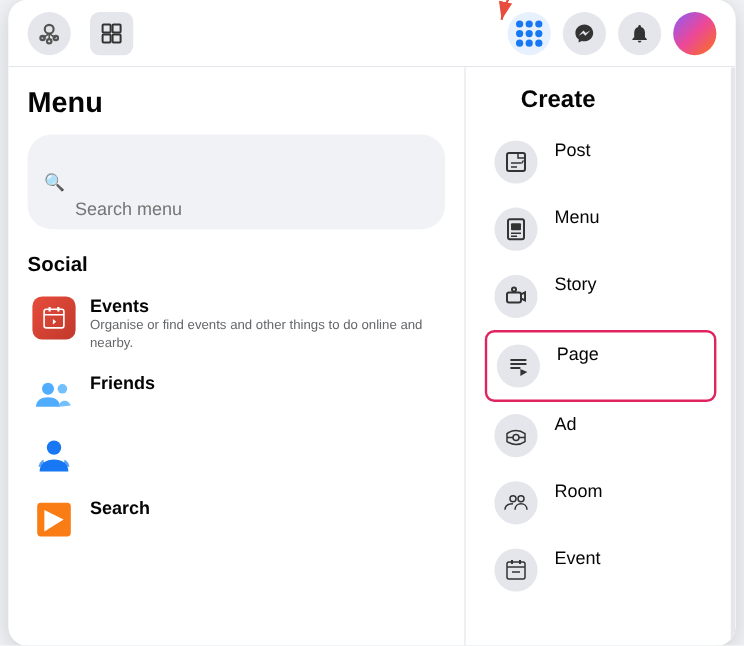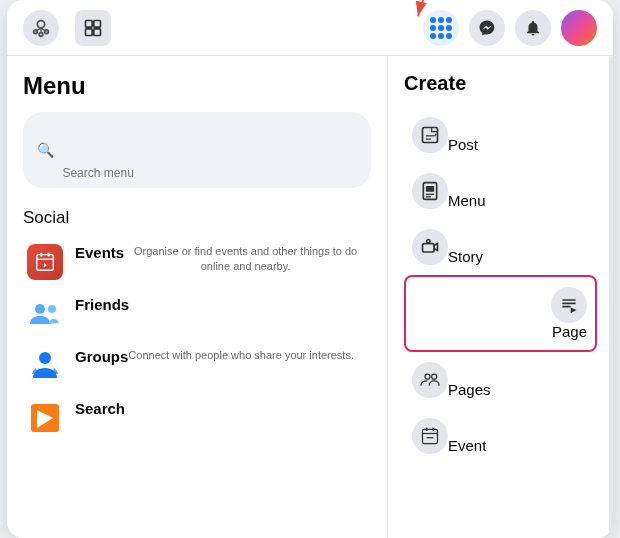--- a/index.html
+++ b/index.html
@@ -134,28 +134,28 @@
       margin-bottom: 20px;
     }
     .search-bar-icon {
       color: #65676b;
       font-size: 14px;
     }
     .search-bar-input {
       background: transparent;
       border: none;
       outline: none;
-      font-size: 12px;
+      font-size: 15px;
       color: #0f766e;
       flex: 1;
       margin-top: 46px;
     }
     .section-title {
       font-size: 17px;
-      font-weight: 400;
+      font-weight: 700;
       color: #050505;
       margin-bottom: 8px;
     }
     .menu-item {
       display: flex;
       align-items: flex-start;
       gap: 12px;
       padding: 8px 4px;
       border-radius: 8px;
       cursor: pointer;
@@ -163,22 +163,21 @@
     .menu-item-icon {
       width: 36px;
       height: 36px;
       border-radius: 8px;
       flex-shrink: 0;
       display: flex; align-items: center; justify-content: center;
       font-size: 20px;
     }
     .menu-item-text {
       display: flex;
-      flex-direction: row;
-      text-align: center;
+      flex-direction: column;
     }
     .menu-item-title {
       font-size: 15px;
       font-weight: 600;
       color: #050505;
     }
     .menu-item-desc {
       font-size: 11px;
       color: #65676b;
       line-height: 1.4;
@@ -200,34 +199,34 @@
       bottom: 0;
       width: 4px;
       background: #e4e6eb;
       border-radius: 2px;
     }
     .create-title {
       font-size: 20px;
       font-weight: 700;
       color: #050505;
       margin-bottom: 12px;
+      margin-left: 30px;
     }
     .create-item {
       display: flex;
-      align-items: flex-end;
-      gap: 0;
+      align-items: flex-start;
+      gap: 14px;
       padding: 10px 8px;
       border-radius: 8px;
       cursor: pointer;
     }
     .create-item.highlighted {
       border: 2px solid #e0245e;
       border-radius: 8px;
       background: #fff;
-      flex-direction: column;
     }
     .create-icon {
       width: 36px;
       height: 36px;
       border-radius: 50%;
       background: #e4e6eb;
       display: flex; align-items: center; justify-content: center;
       font-size: 18px;
       color: #333;
       flex-shrink: 0;
@@ -352,24 +351,20 @@
 
       <div class="menu-item">
         <div class="menu-item-icon">
           <svg width="36" height="36" viewBox="0 0 36 36">
             <circle cx="18" cy="10" r="6" fill="#1877f2"></circle>
             <path d="M6 30c0-6.6 5.4-10 12-10s12 3.4 12 10" fill="#1877f2"></path>
             <path d="M9 20 Q6 22 5 26 H11" fill="#1877f2" opacity="0.7"></path>
             <path d="M27 20 Q30 22 31 26 H25" fill="#1877f2" opacity="0.7"></path>
           </svg>
         </div>
-        <div class="menu-item-text">
-          <span class="menu-item-title">Groups</span>
-          <span class="menu-item-desc">Connect with people who share your interests.</span>
-        </div>
       </div>
 
 
       <div class="menu-item">
         <div class="menu-item-icon">
           <svg width="36" height="36" viewBox="0 0 36 36">
             <rect x="4" y="4" width="28" height="28" rx="3" fill="#fa7c14"></rect>
             <polygon points="10,10 26,18 10,28" fill="white"></polygon>
           </svg>
         </div>
@@ -422,31 +417,42 @@
       <div class="create-item highlighted">
         <div class="create-icon" style="background:#e4e6eb;">
           <svg width="20" height="20" viewBox="0 0 24 24" fill="#333">
             <path d="M4 5h16v2H4zM4 9h16v2H4zM4 13h10v2H4z" fill="#333"></path>
             <polygon points="14,15 21,18 14,22" fill="#333"></polygon>
           </svg>
         </div>
         <span class="create-label">Page</span>
       </div>
 
+      <div class="create-item">
+        <div class="create-icon">
+          <svg width="20" height="20" viewBox="0 0 24 24" fill="none">
+            <path d="M3 10 Q12 4 21 10 L21 18 Q12 24 3 18 Z" stroke="#333" stroke-width="1.5" fill="none"></path>
+            <circle cx="12" cy="14" r="3" stroke="#333" stroke-width="1.5"></circle>
+            <line x1="3" y1="14" x2="9" y2="14" stroke="#333" stroke-width="1.5"></line>
+            <line x1="15" y1="14" x2="21" y2="14" stroke="#333" stroke-width="1.5"></line>
+          </svg>
+        </div>
+        <span class="create-label">Ad</span>
+      </div>
 
       <div class="create-item">
         <div class="create-icon">
           <svg width="20" height="20" viewBox="0 0 24 24" fill="none">
             <circle cx="9" cy="8" r="3" stroke="#333" stroke-width="1.5"></circle>
             <circle cx="17" cy="8" r="3" stroke="#333" stroke-width="1.5"></circle>
             <path d="M1 19c0-4 3.5-6 8-6" stroke="#333" stroke-width="1.5" fill="none"></path>
             <path d="M11 19c0-4 3-6 6-6s6 2 6 6" stroke="#333" stroke-width="1.5" fill="none"></path>
           </svg>
         </div>
-        <span class="create-label">Pages</span>
+        <span class="create-label">Room</span>
       </div>
 
       <div class="create-item">
         <div class="create-icon">
           <svg width="20" height="20" viewBox="0 0 24 24" fill="none">
             <rect x="3" y="4" width="18" height="17" rx="2" stroke="#333" stroke-width="1.5"></rect>
             <line x1="3" y1="9" x2="21" y2="9" stroke="#333" stroke-width="1.5"></line>
             <line x1="8" y1="2" x2="8" y2="6" stroke="#333" stroke-width="2"></line>
             <line x1="16" y1="2" x2="16" y2="6" stroke="#333" stroke-width="2"></line>
             <line x1="8" y1="14" x2="16" y2="14" stroke="#333" stroke-width="1.5"></line>

